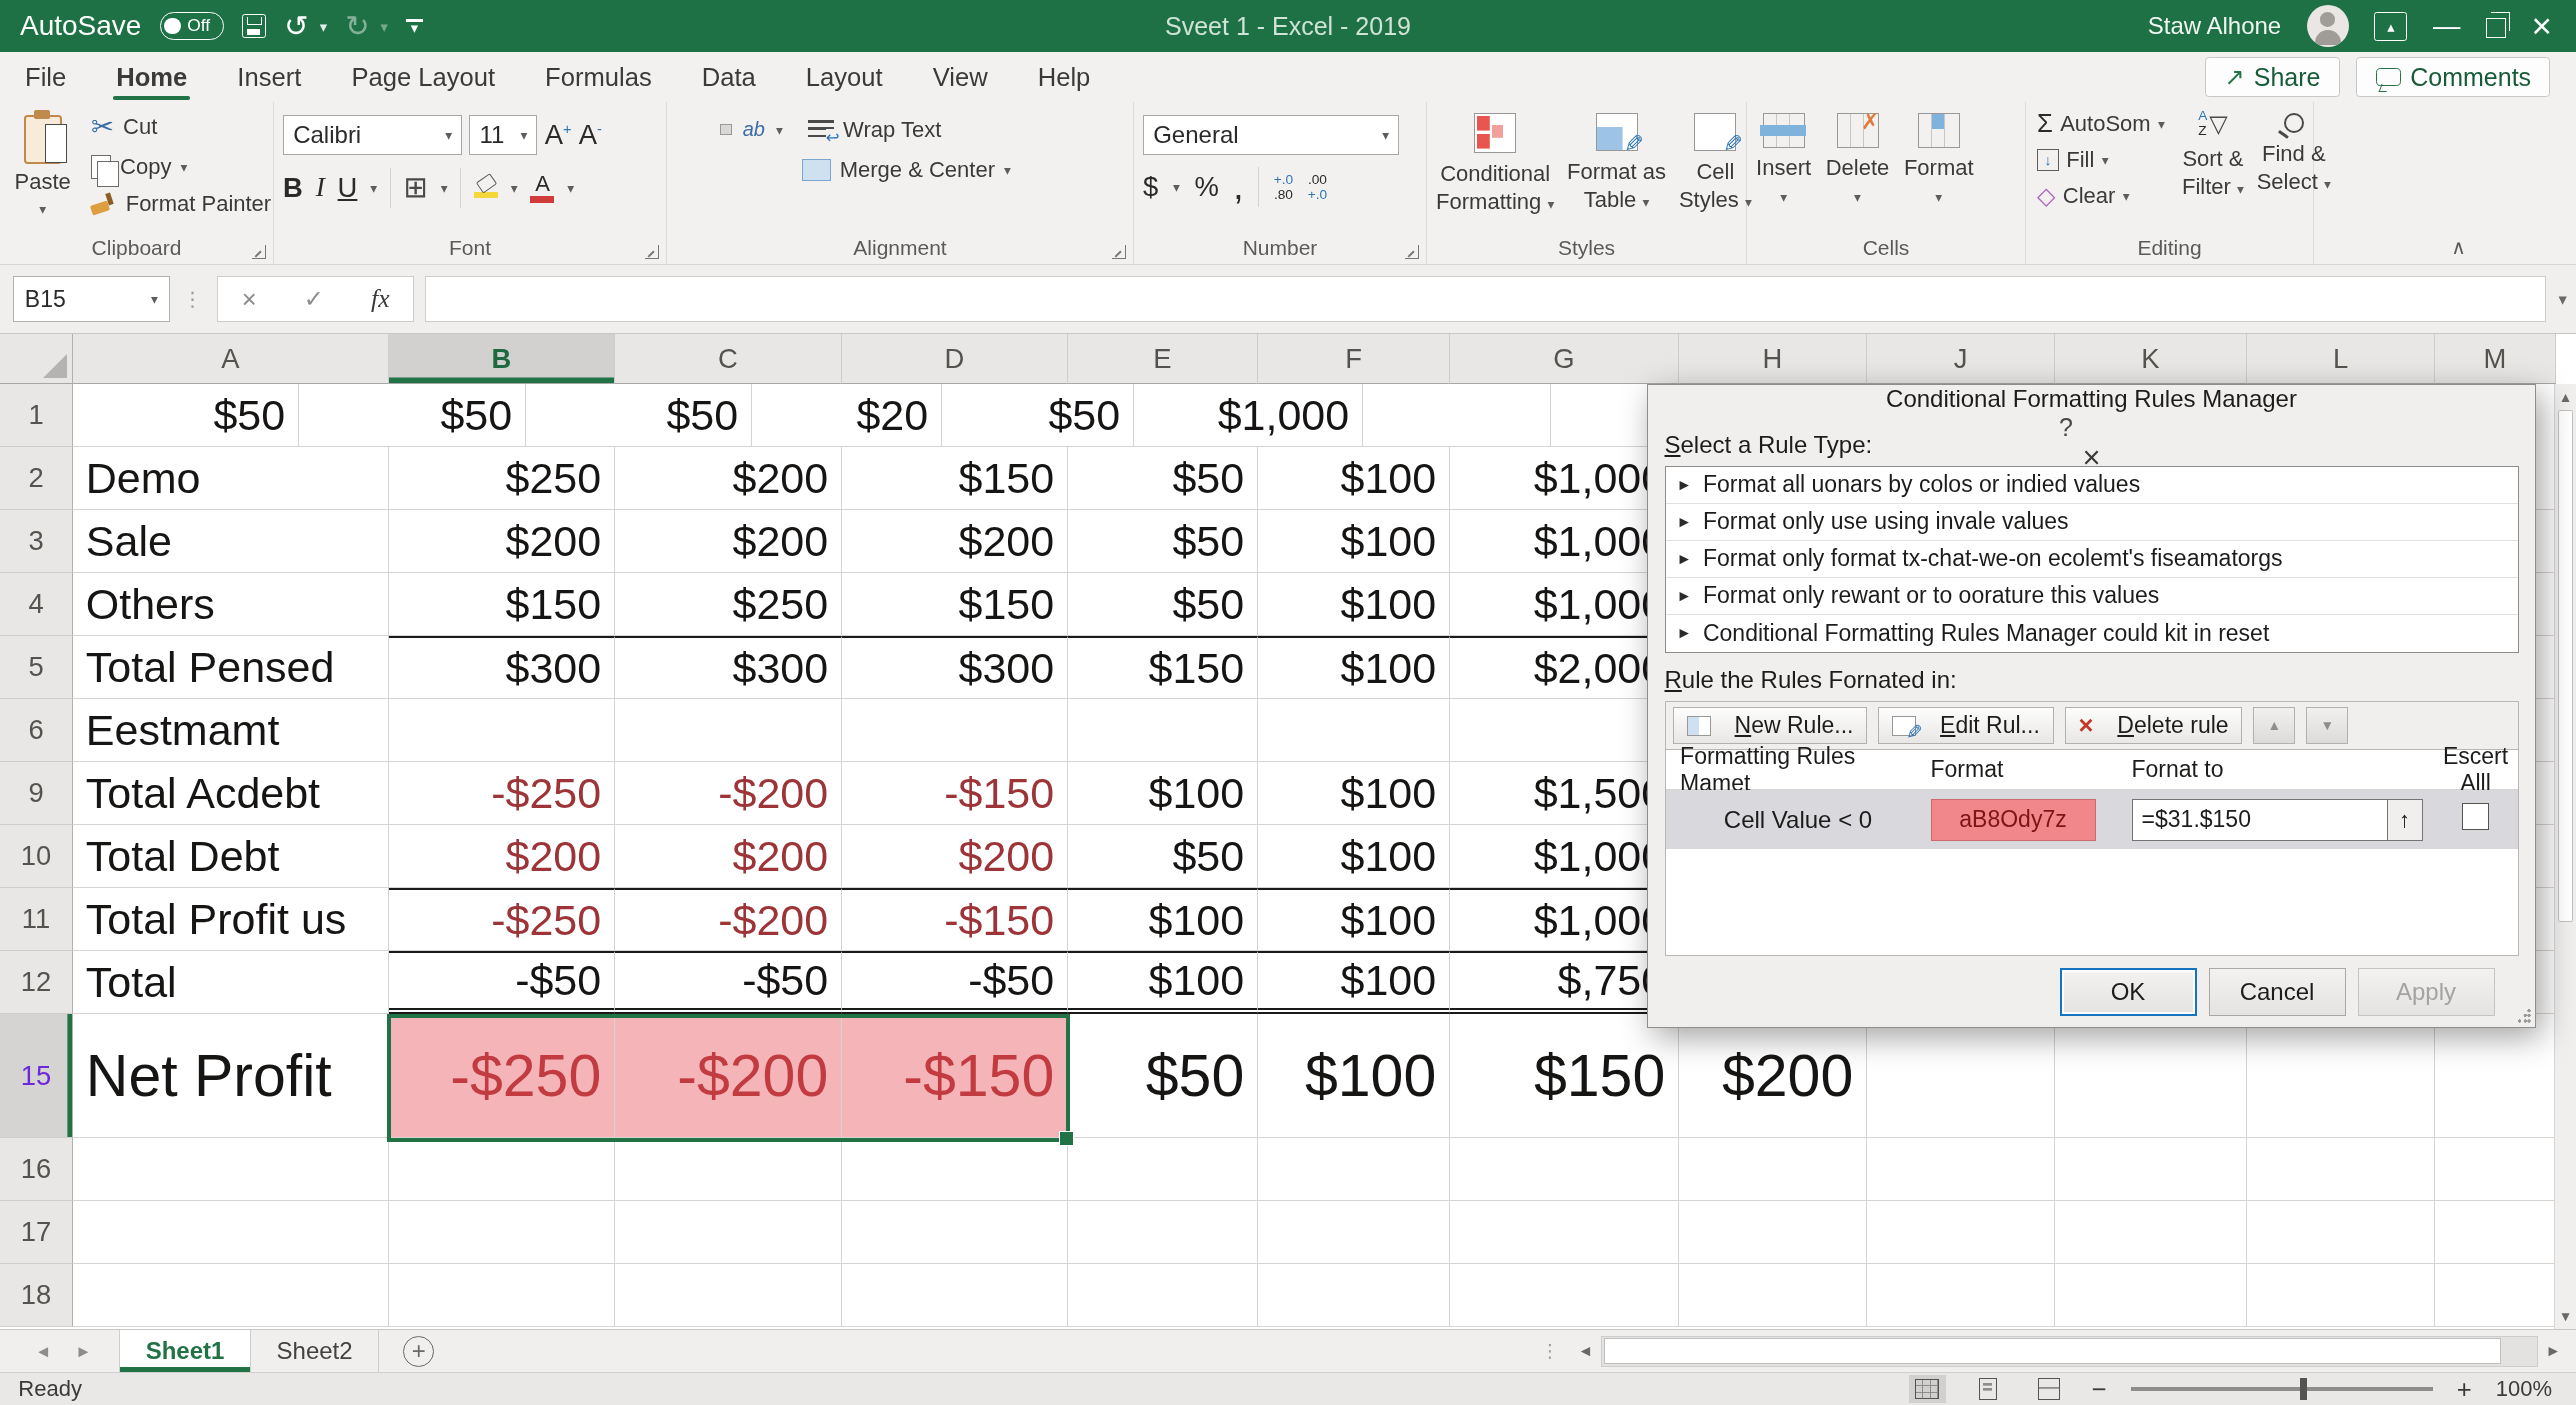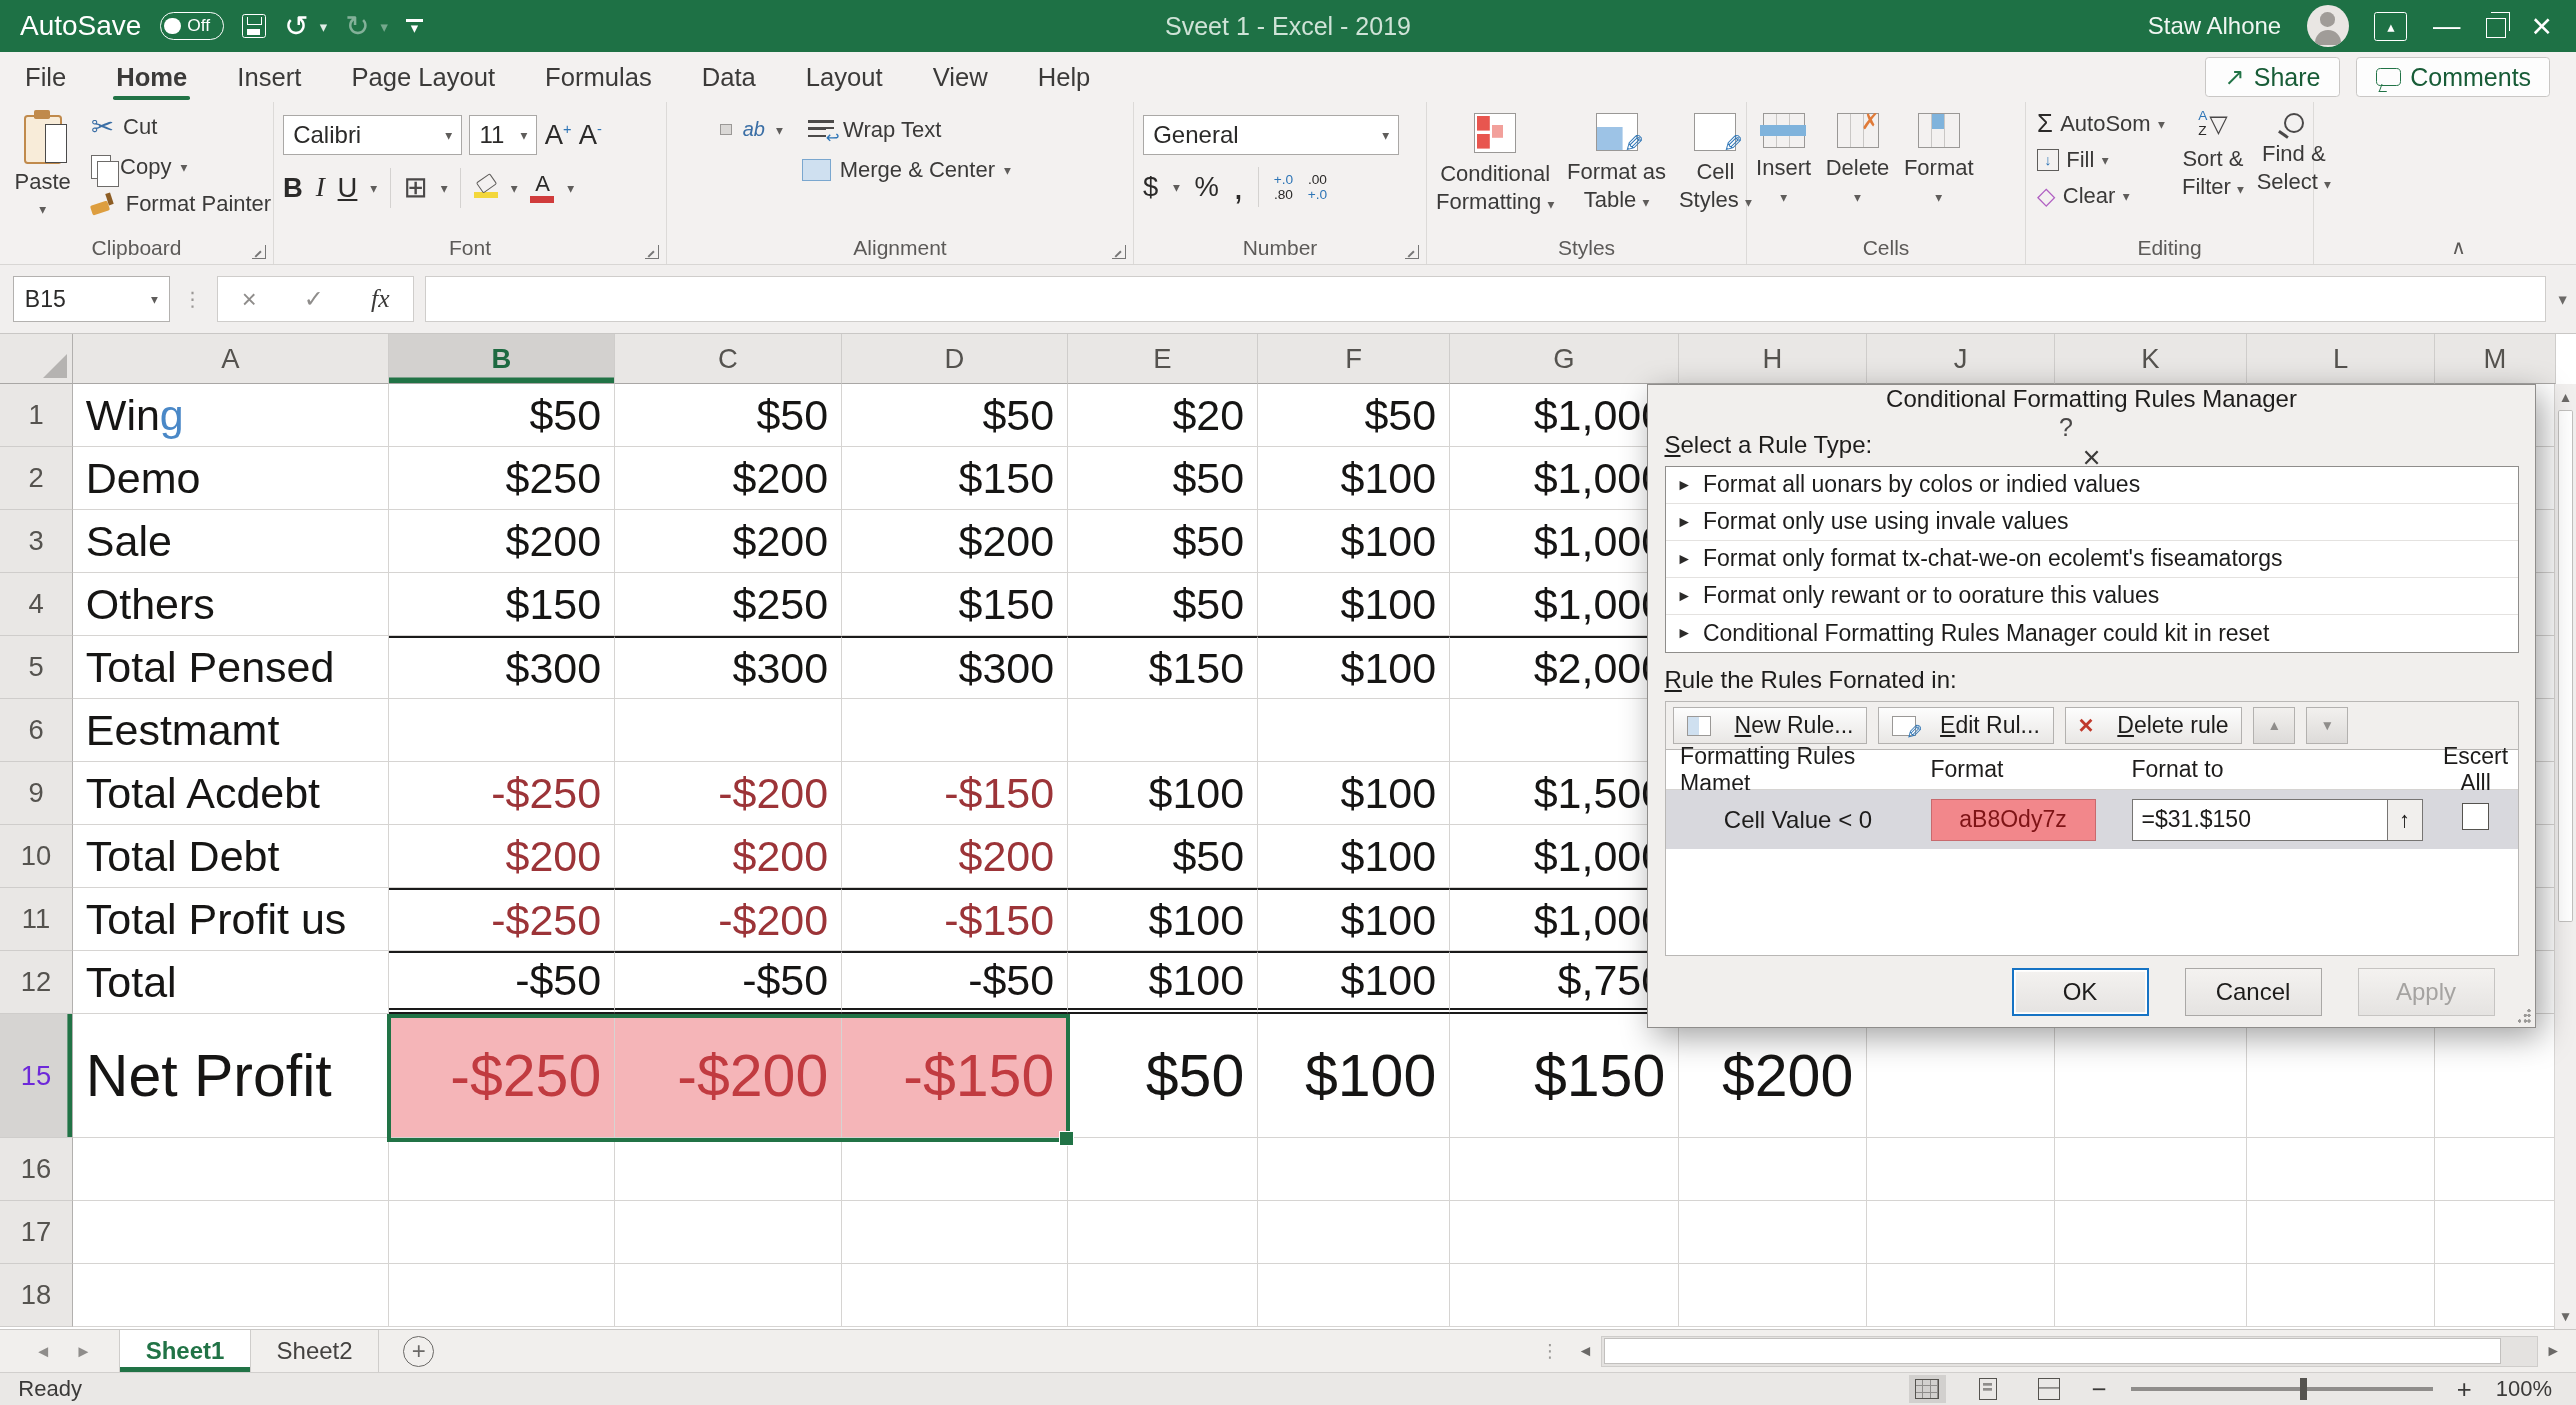--- a/index.html
+++ b/index.html
@@ -201,21 +201,21 @@
   .col-name { width:265px; padding-left:14.6px; }
   .col-fmt { width:201px; }
   .col-appl { width:302px; }
   .col-esc { flex:1; text-align:center; }
   .dlg-tr .col-name { text-align:center; padding-left:0; }
   .swatch { display:inline-flex; width:165px; height:42px; background:#f2878b; border:0.9px solid #c86a6e; align-items:center; justify-content:center; color:#7e1416; font-size:23px; }
   .ref-wrap { display:inline-flex; align-items:center; }
   .ref-input { width:256px; height:42px; background:#fff; border:0.9px solid #777573; display:flex; align-items:center; padding-left:9.1px; font-size:23px; }
   .spin { width:35px; height:42px; border:0.9px solid #777573; border-left:none; background:#f1efed; display:flex; align-items:center; justify-content:center; font-size:22px; color:#1d1c1b; }
   .chk { display:inline-block; width:27.4px; height:27.4px; background:#fff; border:1.8px solid #55534f; }
-  .dlg-buttons { height:71px; display:flex; align-items:center; justify-content:flex-end; gap:36px; padding-right:24px; }
+  .dlg-buttons { height:71px; display:flex; align-items:center; justify-content:flex-end; gap:12px; padding-right:24px; }
   .dbtn { width:137px; height:48px; display:flex; align-items:center; justify-content:center; font-size:24px; background:linear-gradient(#f4f2f0,#e5e3e1); border:0.9px solid #aaa8a6; color:#1d1c1b; }
   .dbtn.ok { border:2.7px solid #1673c4; box-shadow:inset 0 0 0 1.8px #fff; }
   .dbtn.disabled { color:#a5a3a1; border-color:#c6c4c2; }
   .grip { position:absolute; right:3.7px; bottom:3.7px; width:14.6px; height:14.6px;
       background:radial-gradient(circle at 2.7px 12px,#9a9896 1.5px,transparent 1.8px),radial-gradient(circle at 8.2px 12px,#9a9896 1.5px,transparent 1.8px),radial-gradient(circle at 12px 12px,#9a9896 1.5px,transparent 1.8px),radial-gradient(circle at 8.2px 6.4px,#9a9896 1.5px,transparent 1.8px),radial-gradient(circle at 12px 6.4px,#9a9896 1.5px,transparent 1.8px),radial-gradient(circle at 12px 1.8px,#9a9896 1.5px,transparent 1.8px); }
 
   
   .tabsrow { position:absolute; left:0; top:1329px; width:2576px; height:43px; background:#f1efed; border-top:0.9px solid #c9c7c5; display:flex; align-items:stretch; }
   .st-nav { display:flex; align-items:center; gap:24px; padding:0 27.4px 0 35px; color:#8f8d8b; font-size:16.5px; }
   .sheettab { display:flex; align-items:center; padding:0 25.6px; font-size:24px; color:#444240; border-right:0.9px solid #cfcdcb; position:relative; }
@@ -520,24 +520,20 @@
           <div class="chcell" style="width: 188px;">H</div>
           <div class="chcell" style="width: 188px;">J</div>
           <div class="chcell" style="width: 192px;">K</div>
           <div class="chcell" style="width: 188px;">L</div>
           <div class="chcell" style="width: 121px;">M</div>
         </div>
     </div>
     <div id="grid-rows">
         <div class="grow">
           <div class="rn">1</div>
-          <div class="cell acell" style="width: 316px;">
-            <span>Win</span>
-            <span class="accent">g</span>
-          </div>
           <div class="cell vcell" style="width: 226px;">$50</div>
           <div class="cell vcell" style="width: 227px;">$50</div>
           <div class="cell vcell" style="width: 226px;">$50</div>
           <div class="cell vcell" style="width: 190px;">$20</div>
           <div class="cell vcell" style="width: 192px;">$50</div>
           <div class="cell vcell" style="width: 229px;">$1,000</div>
           <div class="cell vcell" style="width: 188px;"></div>
           <div class="cell vcell" style="width: 188px;"></div>
           <div class="cell vcell" style="width: 192px;"></div>
           <div class="cell vcell" style="width: 188px;"></div>

